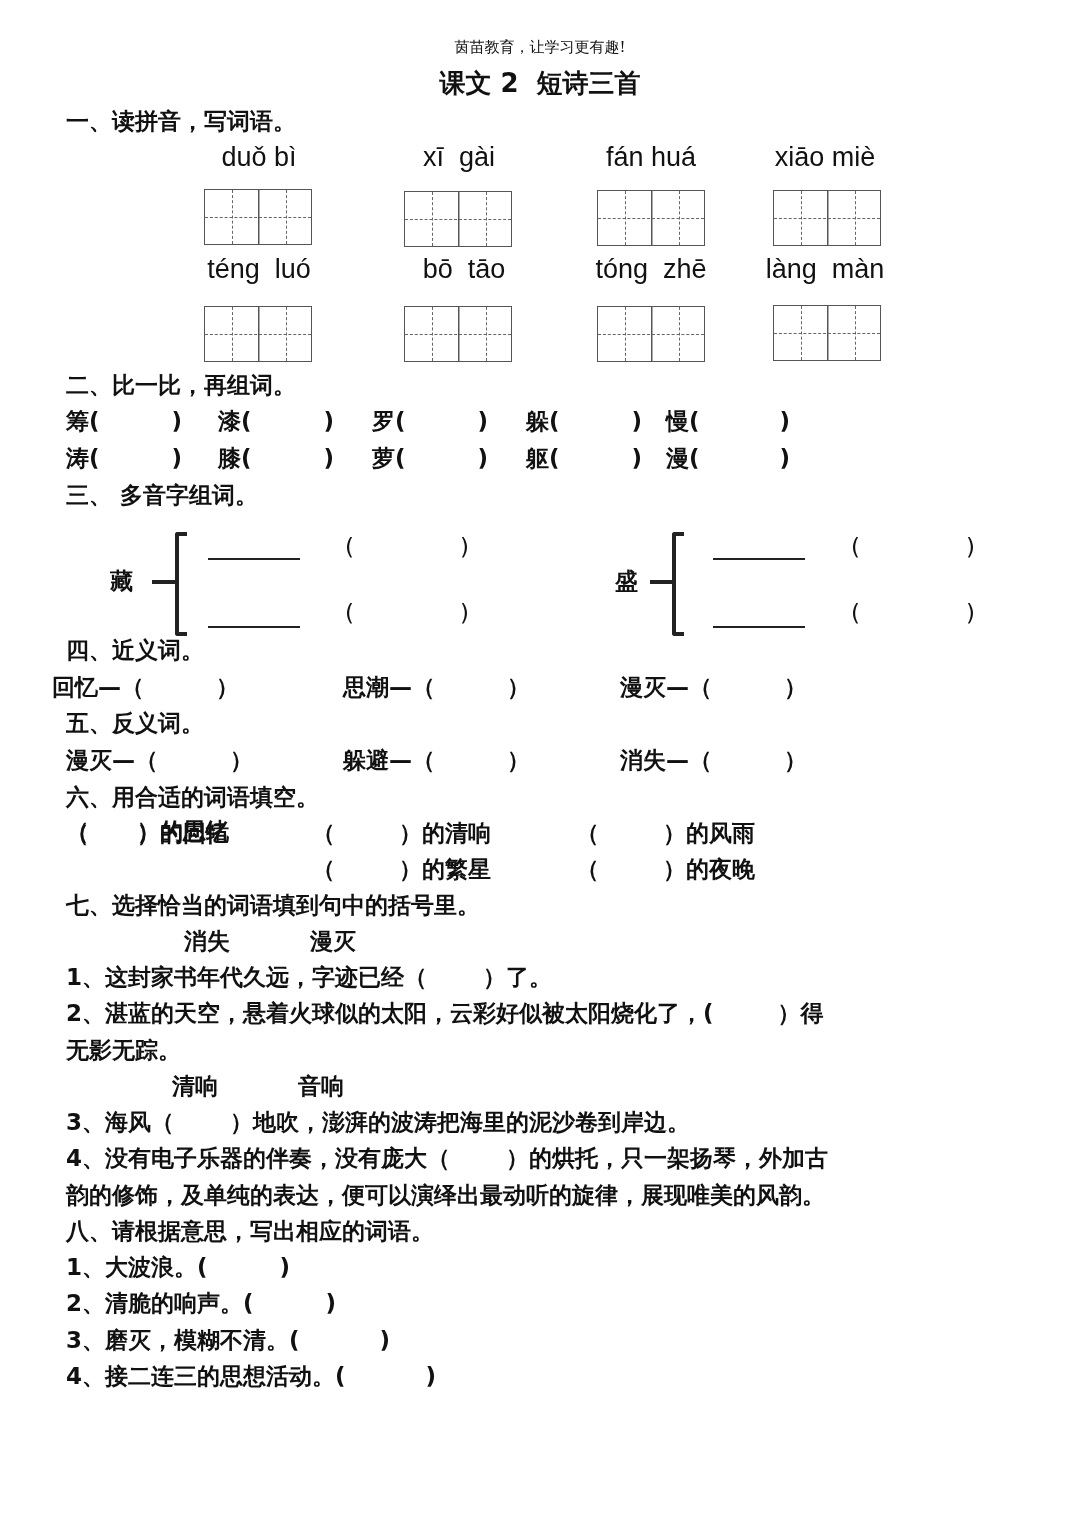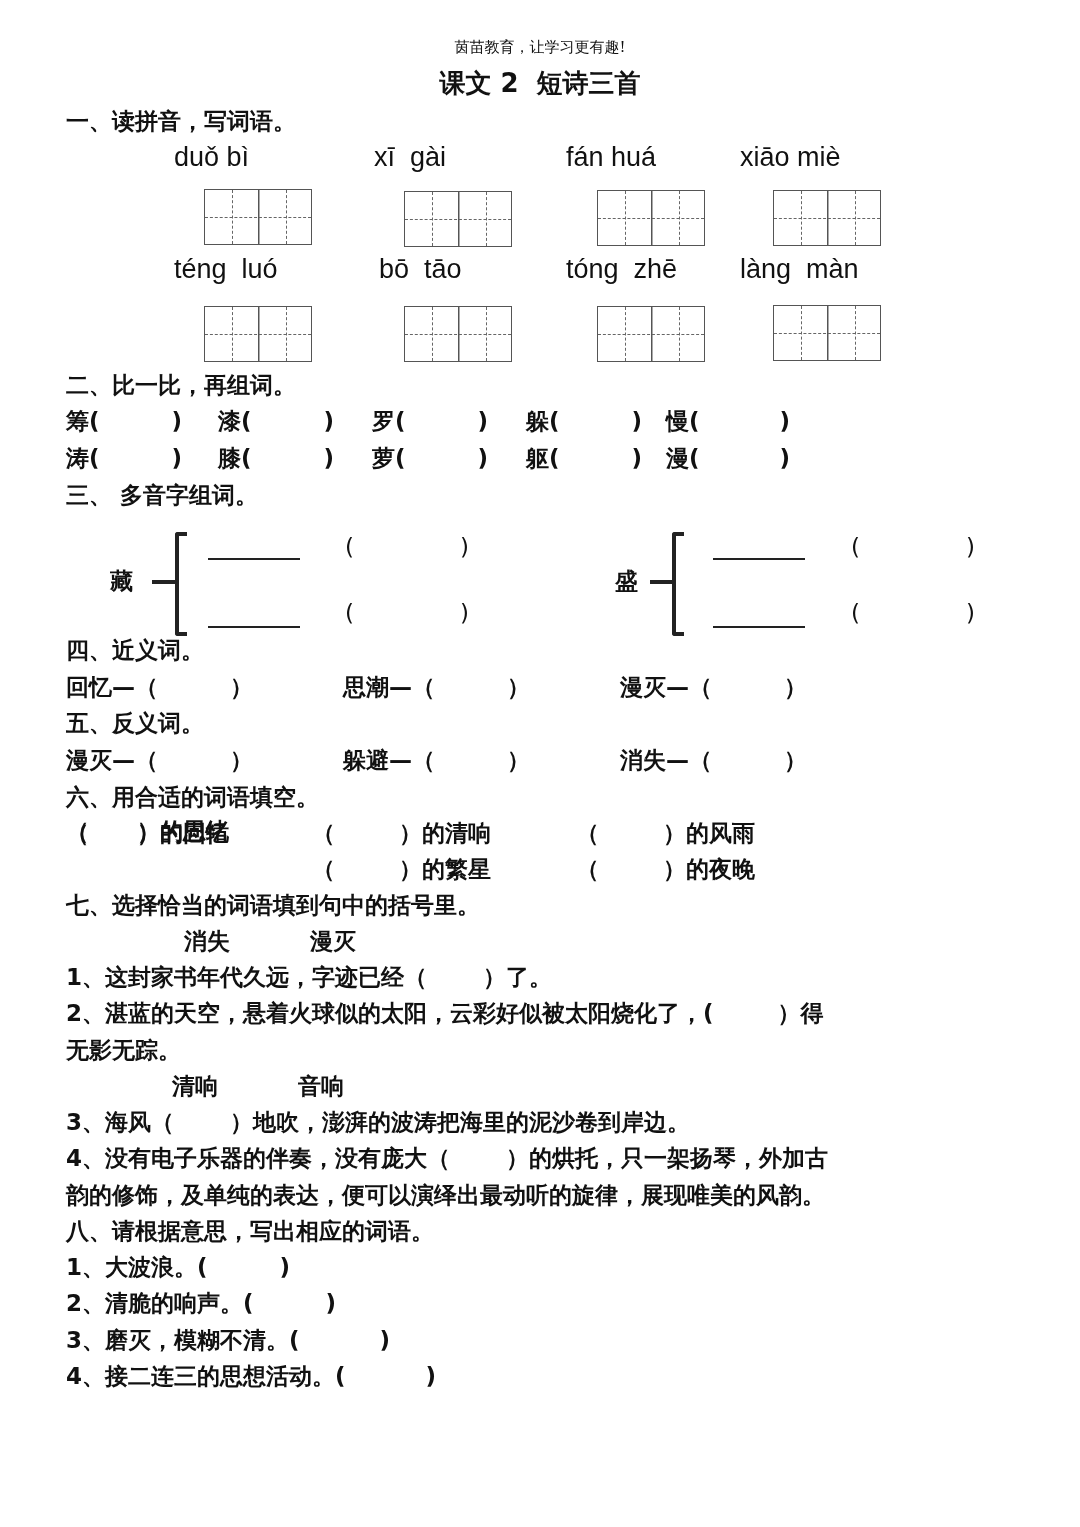--- a/index.html
+++ b/index.html
@@ -3,21 +3,21 @@
 <meta charset="utf-8">
 <style>
   html,body{margin:0;padding:0;background:#fff;}
   body{width:1080px;height:1527px;position:relative;overflow:hidden;color:#111;
        font-family:"DejaVu Sans","Liberation Sans",sans-serif;}
   .abs{position:absolute;white-space:pre;}
   .hdr{left:0;width:1080px;text-align:center;top:38px;font-size:15px;font-family:"DejaVu Serif",serif;}
   .title{left:0;width:1080px;text-align:center;top:66px;font-size:26px;font-weight:bold;}
   .sec{font-size:23px;font-weight:bold;left:66px;}
   .line{font-size:23px;font-weight:bold;left:66px;}
-  .py{font-size:27px;font-family:"Liberation Sans",sans-serif;text-align:left;width:170px;}
+  .py{font-size:27px;font-family:"Liberation Sans",sans-serif;text-align:center;width:170px;}
   .grid{position:absolute;width:108px;height:56px;border:1.5px solid #555;box-sizing:border-box;
         background:
           linear-gradient(#555,#555) 53px 0/1.5px 100% no-repeat;}
   .grid::before{content:"";position:absolute;left:0;right:0;top:50%;border-top:1px dashed #666;}
   .grid .v1,.grid .v2{position:absolute;top:0;bottom:0;border-left:1px dashed #666;}
   .grid .v1{left:27px;} .grid .v2{left:81px;}
   .brace{position:absolute;border:4px solid #222;border-right:none;width:8px;border-radius:3px 0 0 3px;}
   .stub{position:absolute;height:4px;background:#222;}
   .uline{position:absolute;height:2px;background:#222;width:92px;}
   .par{position:absolute;font-size:23px;}
@@ -102,21 +102,21 @@
 <div class="stub" style="left:650px;top:580px;width:24px"></div>
 <div class="brace" style="left:672px;top:532px;height:96px"></div>
 <div class="uline" style="left:713px;top:558px"></div>
 <div class="uline" style="left:713px;top:626px"></div>
 <div class="par" style="left:851px;top:534px">(</div>
 <div class="par" style="left:966px;top:534px">)</div>
 <div class="par" style="left:851px;top:600px">(</div>
 <div class="par" style="left:966px;top:600px">)</div>
 
 <div class="abs sec" style="top:635px">四、近义词。</div>
-<div class="abs line" style="left:66px;top:672px">回忆—（         ）</div>
+<div class="abs line" style="left:52px;top:672px">回忆—（         ）</div>
 <div class="abs line" style="left:343px;top:672px">思潮—（         ）</div>
 <div class="abs line" style="left:620px;top:672px">漫灭—（         ）</div>
 
 <div class="abs sec" style="top:708px">五、反义词。</div>
 <div class="abs line" style="left:66px;top:745px">漫灭—（         ）</div>
 <div class="abs line" style="left:343px;top:745px">躲避—（         ）</div>
 <div class="abs line" style="left:620px;top:745px">消失—（         ）</div>
 
 <div class="abs sec" style="top:782px">六、用合适的词语填空。</div>
 <div class="abs line" style="left:66px;top:818px">（      ）的回忆</div>

